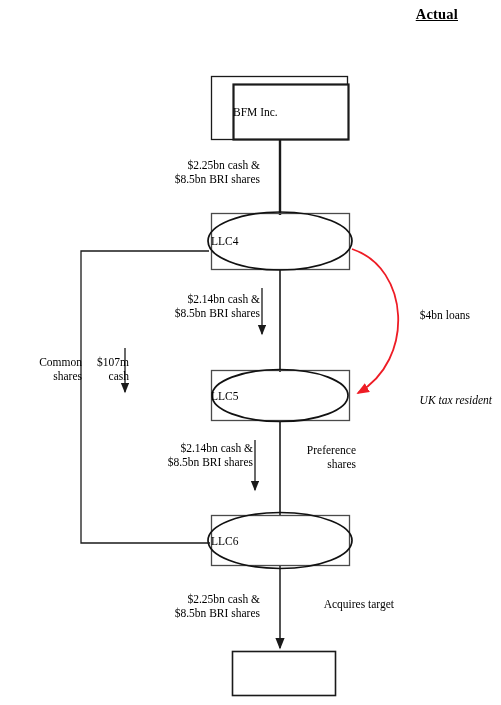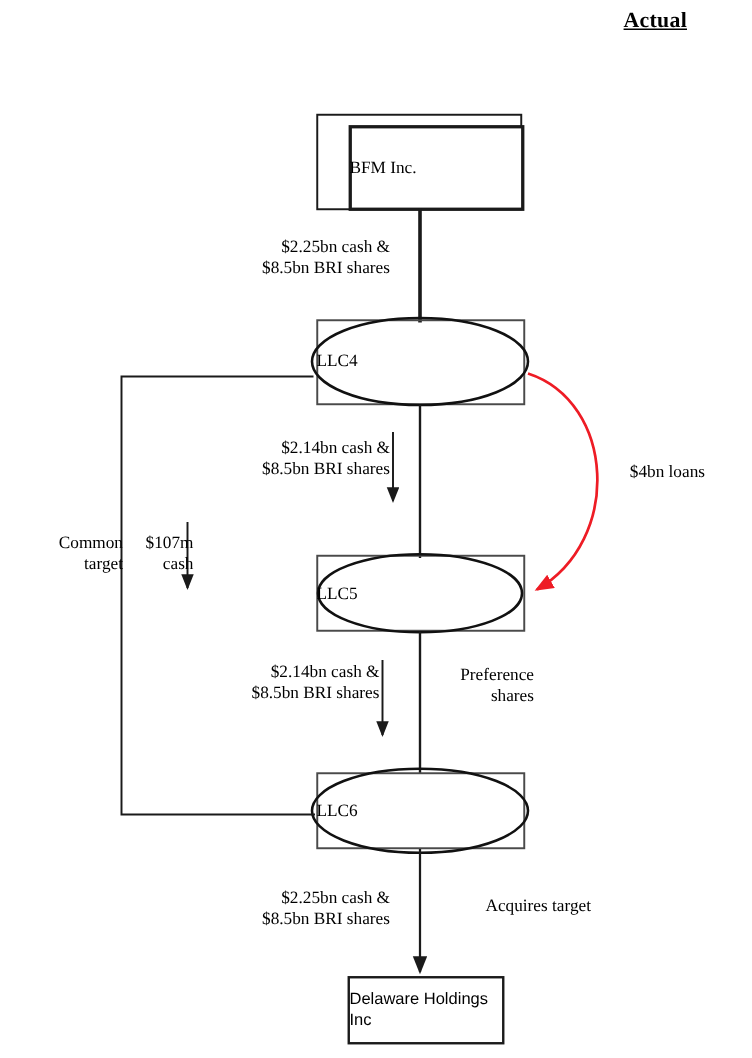--- a/index.html
+++ b/index.html
@@ -109,42 +109,41 @@
   </svg>
 
   <div class="node-text" style="left:233px; top:105px; width:115px;">BFM Inc.</div>
 
   <div class="node-text" style="left:211px; top:234px; width:138px;">LLC4</div>
 
   <div class="node-text" style="left:211px; top:389px; width:116px;">LLC5</div>
 
   <div class="node-text" style="left:211px; top:534px; width:138px;">LLC6</div>
 
-  <div class="node-text sans" style="left:233px; top:659px; width:102px; white-space:pre-line;">Delaware Holdings
-Inc</div>
 
   <div class="lbl" style="left:150px; top:158px; width:110px;">$2.25bn cash &amp;
 $8.5bn BRI shares</div>
 
   <div class="lbl" style="left:150px; top:292px; width:110px;">$2.14bn cash &amp;
 $8.5bn BRI shares</div>
 
   <div class="lbl" style="left:143px; top:441px; width:110px;">$2.14bn cash &amp;
 $8.5bn BRI shares</div>
 
   <div class="lbl" style="left:150px; top:592px; width:110px;">$2.25bn cash &amp;
 $8.5bn BRI shares</div>
 
   <div class="lbl" style="left:20px; top:355px; width:62px;">Common
-target</div>
+shares</div>
 
   <div class="lbl" style="left:87px; top:355px; width:42px;">$107m
 cash</div>
 
   <div class="lbl" style="left:288px; top:443px; width:68px;">Preference
 shares</div>
 
   <div class="lbl" style="left:294px; top:597px; width:100px;">Acquires target</div>
 
   <div class="lbl" style="left:396px; top:308px; width:74px;">$4bn loans</div>
 
+  <div class="lbl italic" style="left:382px; top:393px; width:110px;">UK tax resident</div>
 
 </div>
 
 </body></html>

